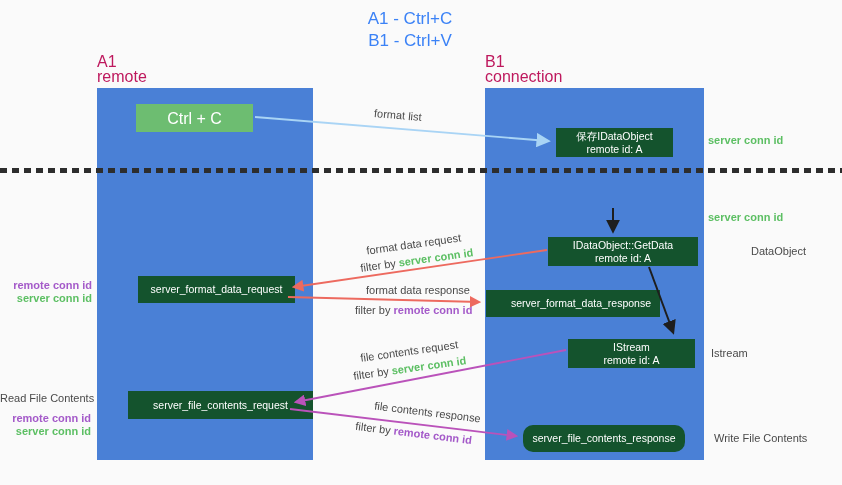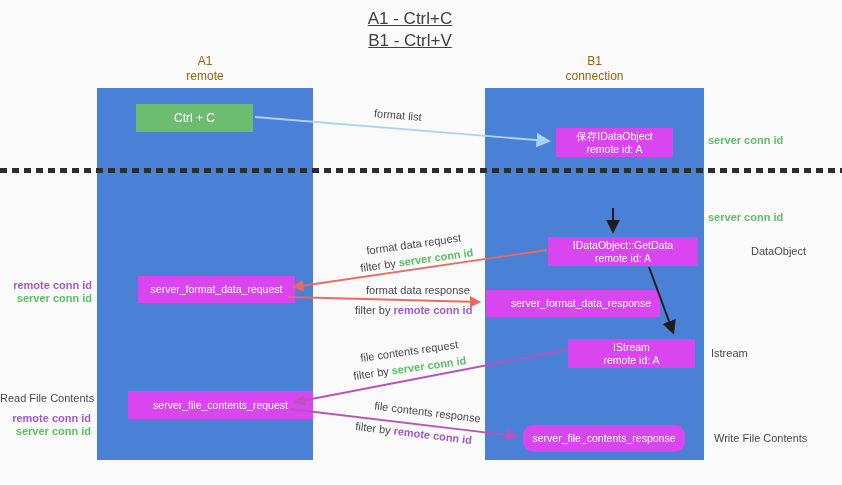--- a/index.html
+++ b/index.html
@@ -2,38 +2,38 @@
 <html><head>
 <meta charset="utf-8">
 <style>
   html,body{margin:0;padding:0;background:#fafafa;}
   .stage{
     position:relative;width:842px;height:485px;background:#fafafa;overflow:hidden;
     font-family:"Liberation Sans",sans-serif;
   }
   .title{
     position:absolute;left:310px;top:8px;width:200px;text-align:center;
-    font-size:17px;line-height:22px;color:#404040;text-decoration:underline;
+    font-size:17px;line-height:22px;color:#3b82f6;
   }
   .lane-header{
-    position:absolute;width:216px;text-align:center;font-size:12px;line-height:15px;color:#a16207;
+    position:absolute;width:216px;text-align:left;font-size:16px;line-height:15px;color:#be185d;
   }
   .lane{
     position:absolute;top:88px;height:372px;background:#4a80d6;
   }
   .dashline{
     position:absolute;left:0;top:168px;width:842px;height:5px;
     background:repeating-linear-gradient(90deg,#2d2d2d 0 7px,transparent 7px 12px);
   }
   .node{
     position:absolute;display:flex;flex-direction:column;align-items:center;justify-content:center;
     color:#ffffff;text-align:center;font-size:10.5px;line-height:13px;
   }
-  .node.green{background:#6dbd71;font-size:12px;}
-  .node.orange{background:#d946ef;}
+  .node.green{background:#6dbd71;font-size:16px;}
+  .node.orange{background:#14532d;}
   .side-label{position:absolute;font-size:11px;line-height:13px;color:#4a4a4a;white-space:nowrap;}
   .green-strong{color:#5cbf63;font-weight:bold;}
   .purple-strong{color:#a45ac9;font-weight:bold;}
   .right-align{text-align:right;}
   .elabel{
     position:absolute;font-size:11px;line-height:13px;color:#4a4a4a;white-space:nowrap;
     transform-origin:center center;
   }
   svg.arrows{position:absolute;left:0;top:0;pointer-events:none;}
 </style>

